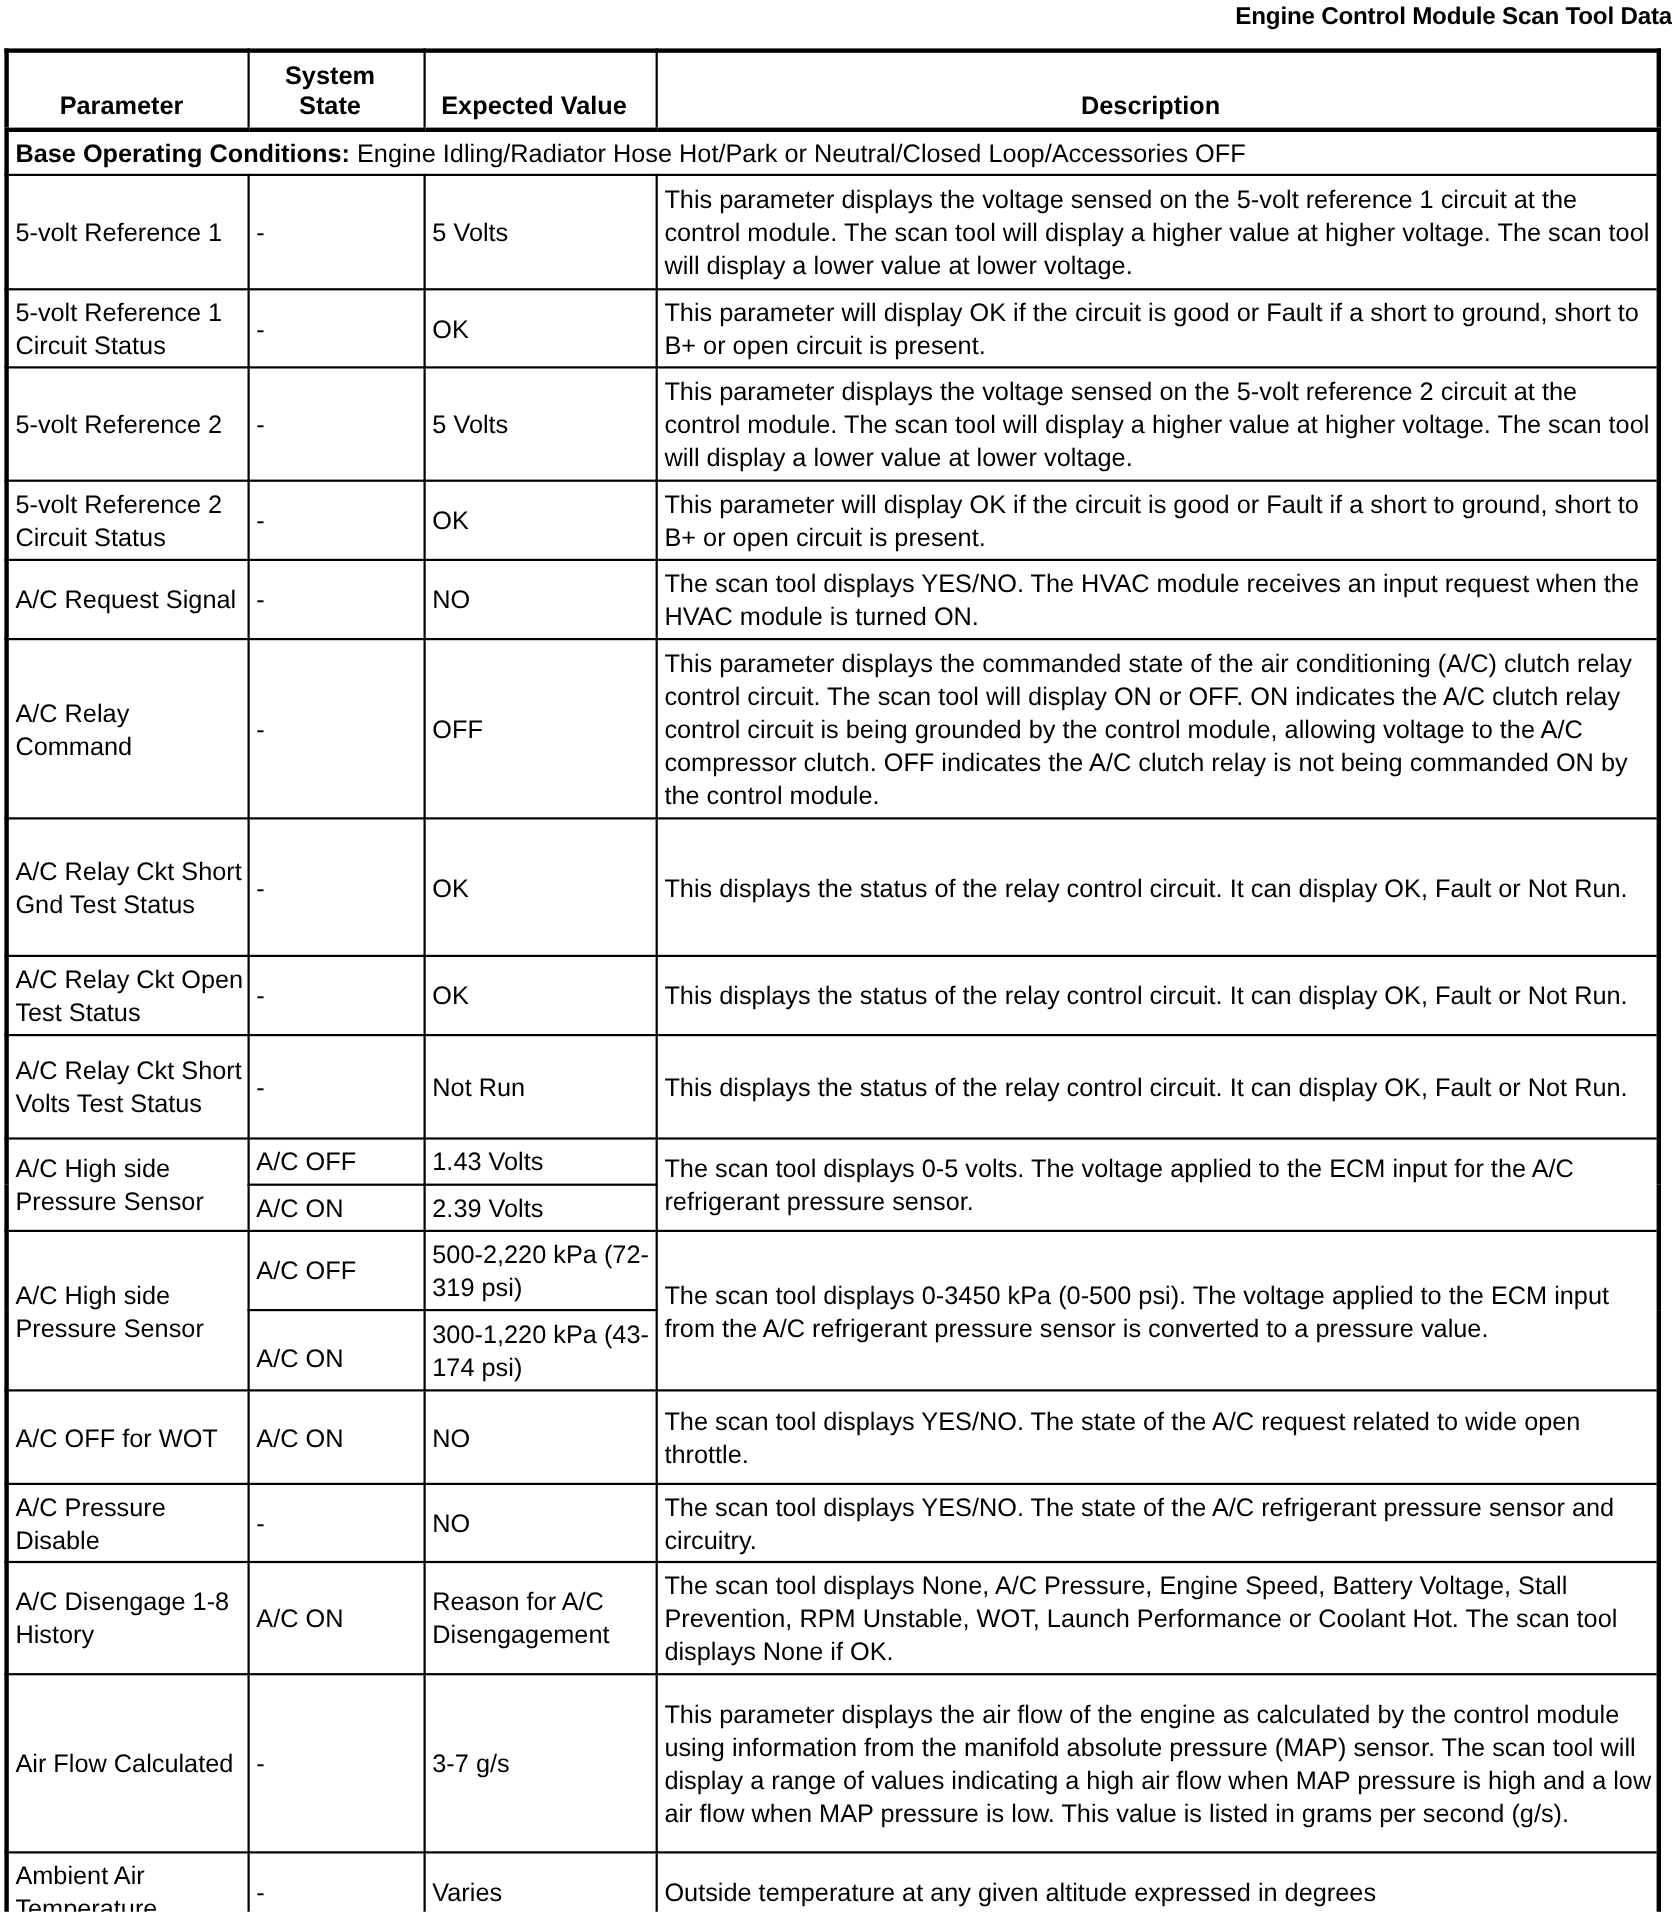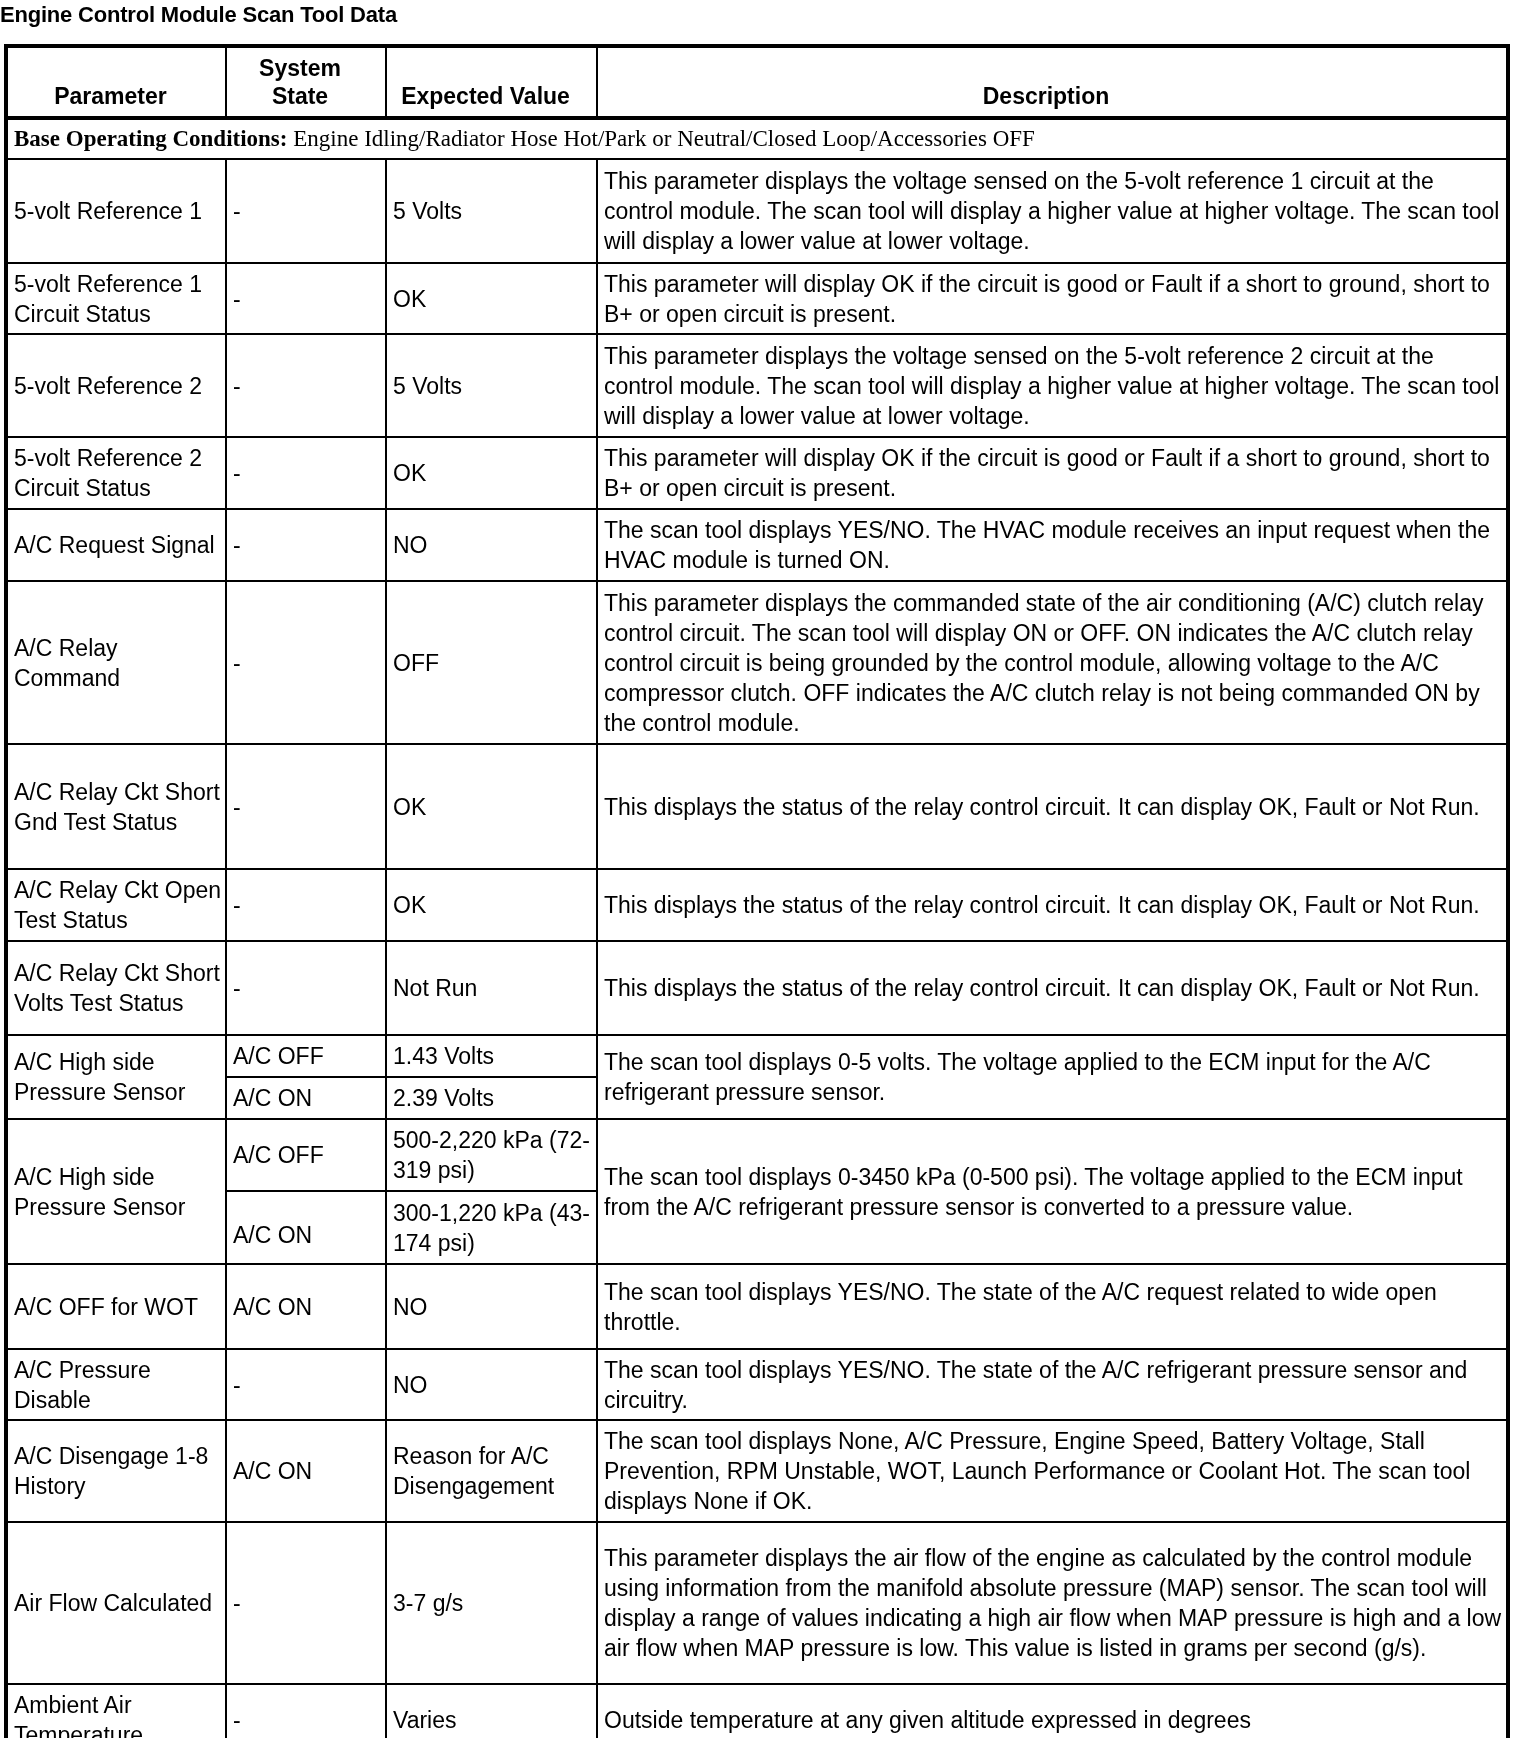--- a/index.html
+++ b/index.html
@@ -1,27 +1,27 @@
 <!DOCTYPE html>
 <html><head>
 <meta charset="utf-8">
 <style>
   html, body { margin: 0; padding: 0; background: #ffffff; }
   body { width: 1520px; height: 1738px; position: relative; overflow: hidden;
          font-family: "Liberation Sans", "DejaVu Sans", sans-serif; color: #000; }
-  .title { position: absolute; top: 0; left: 0; width: 1520px; height: 30px; text-align: left;
+  .title { position: absolute; top: 0; left: 0; width: 1520px; height: 30px; text-align: right;
            font-weight: bold; font-size: 22px; line-height: 30px; letter-spacing: -0.2px; }
   table.scan { position: absolute; top: 44px; left: 4px; width: 1502px;
                border-collapse: collapse; border: 4px solid #000; table-layout: fixed; }
   table.scan td, table.scan th { border: 2px solid #000; padding: 0 0 0 6px;
                font-size: 23px; line-height: 30px; vertical-align: middle; text-align: left;
                overflow: hidden; }
   table.scan th { font-weight: bold; text-align: center; vertical-align: bottom; padding: 0 12px 6px 0; line-height: 28px; }
   table.scan tr.hdr th { border-bottom: 4px solid #000; }
-  td.base { font-size: 23px; font-family: Liberation Serif, serif; }
+  td.base { font-size: 23px; }
   td.base b { font-weight: bold; }
   td.desc { padding-left: 5px; padding-right: 4px; margin-top: 34px; }
 </style>
 </head>
 <body>
 
 <div class="title">Engine Control Module Scan Tool Data</div>
 
 <table class="scan">
   <colgroup>

